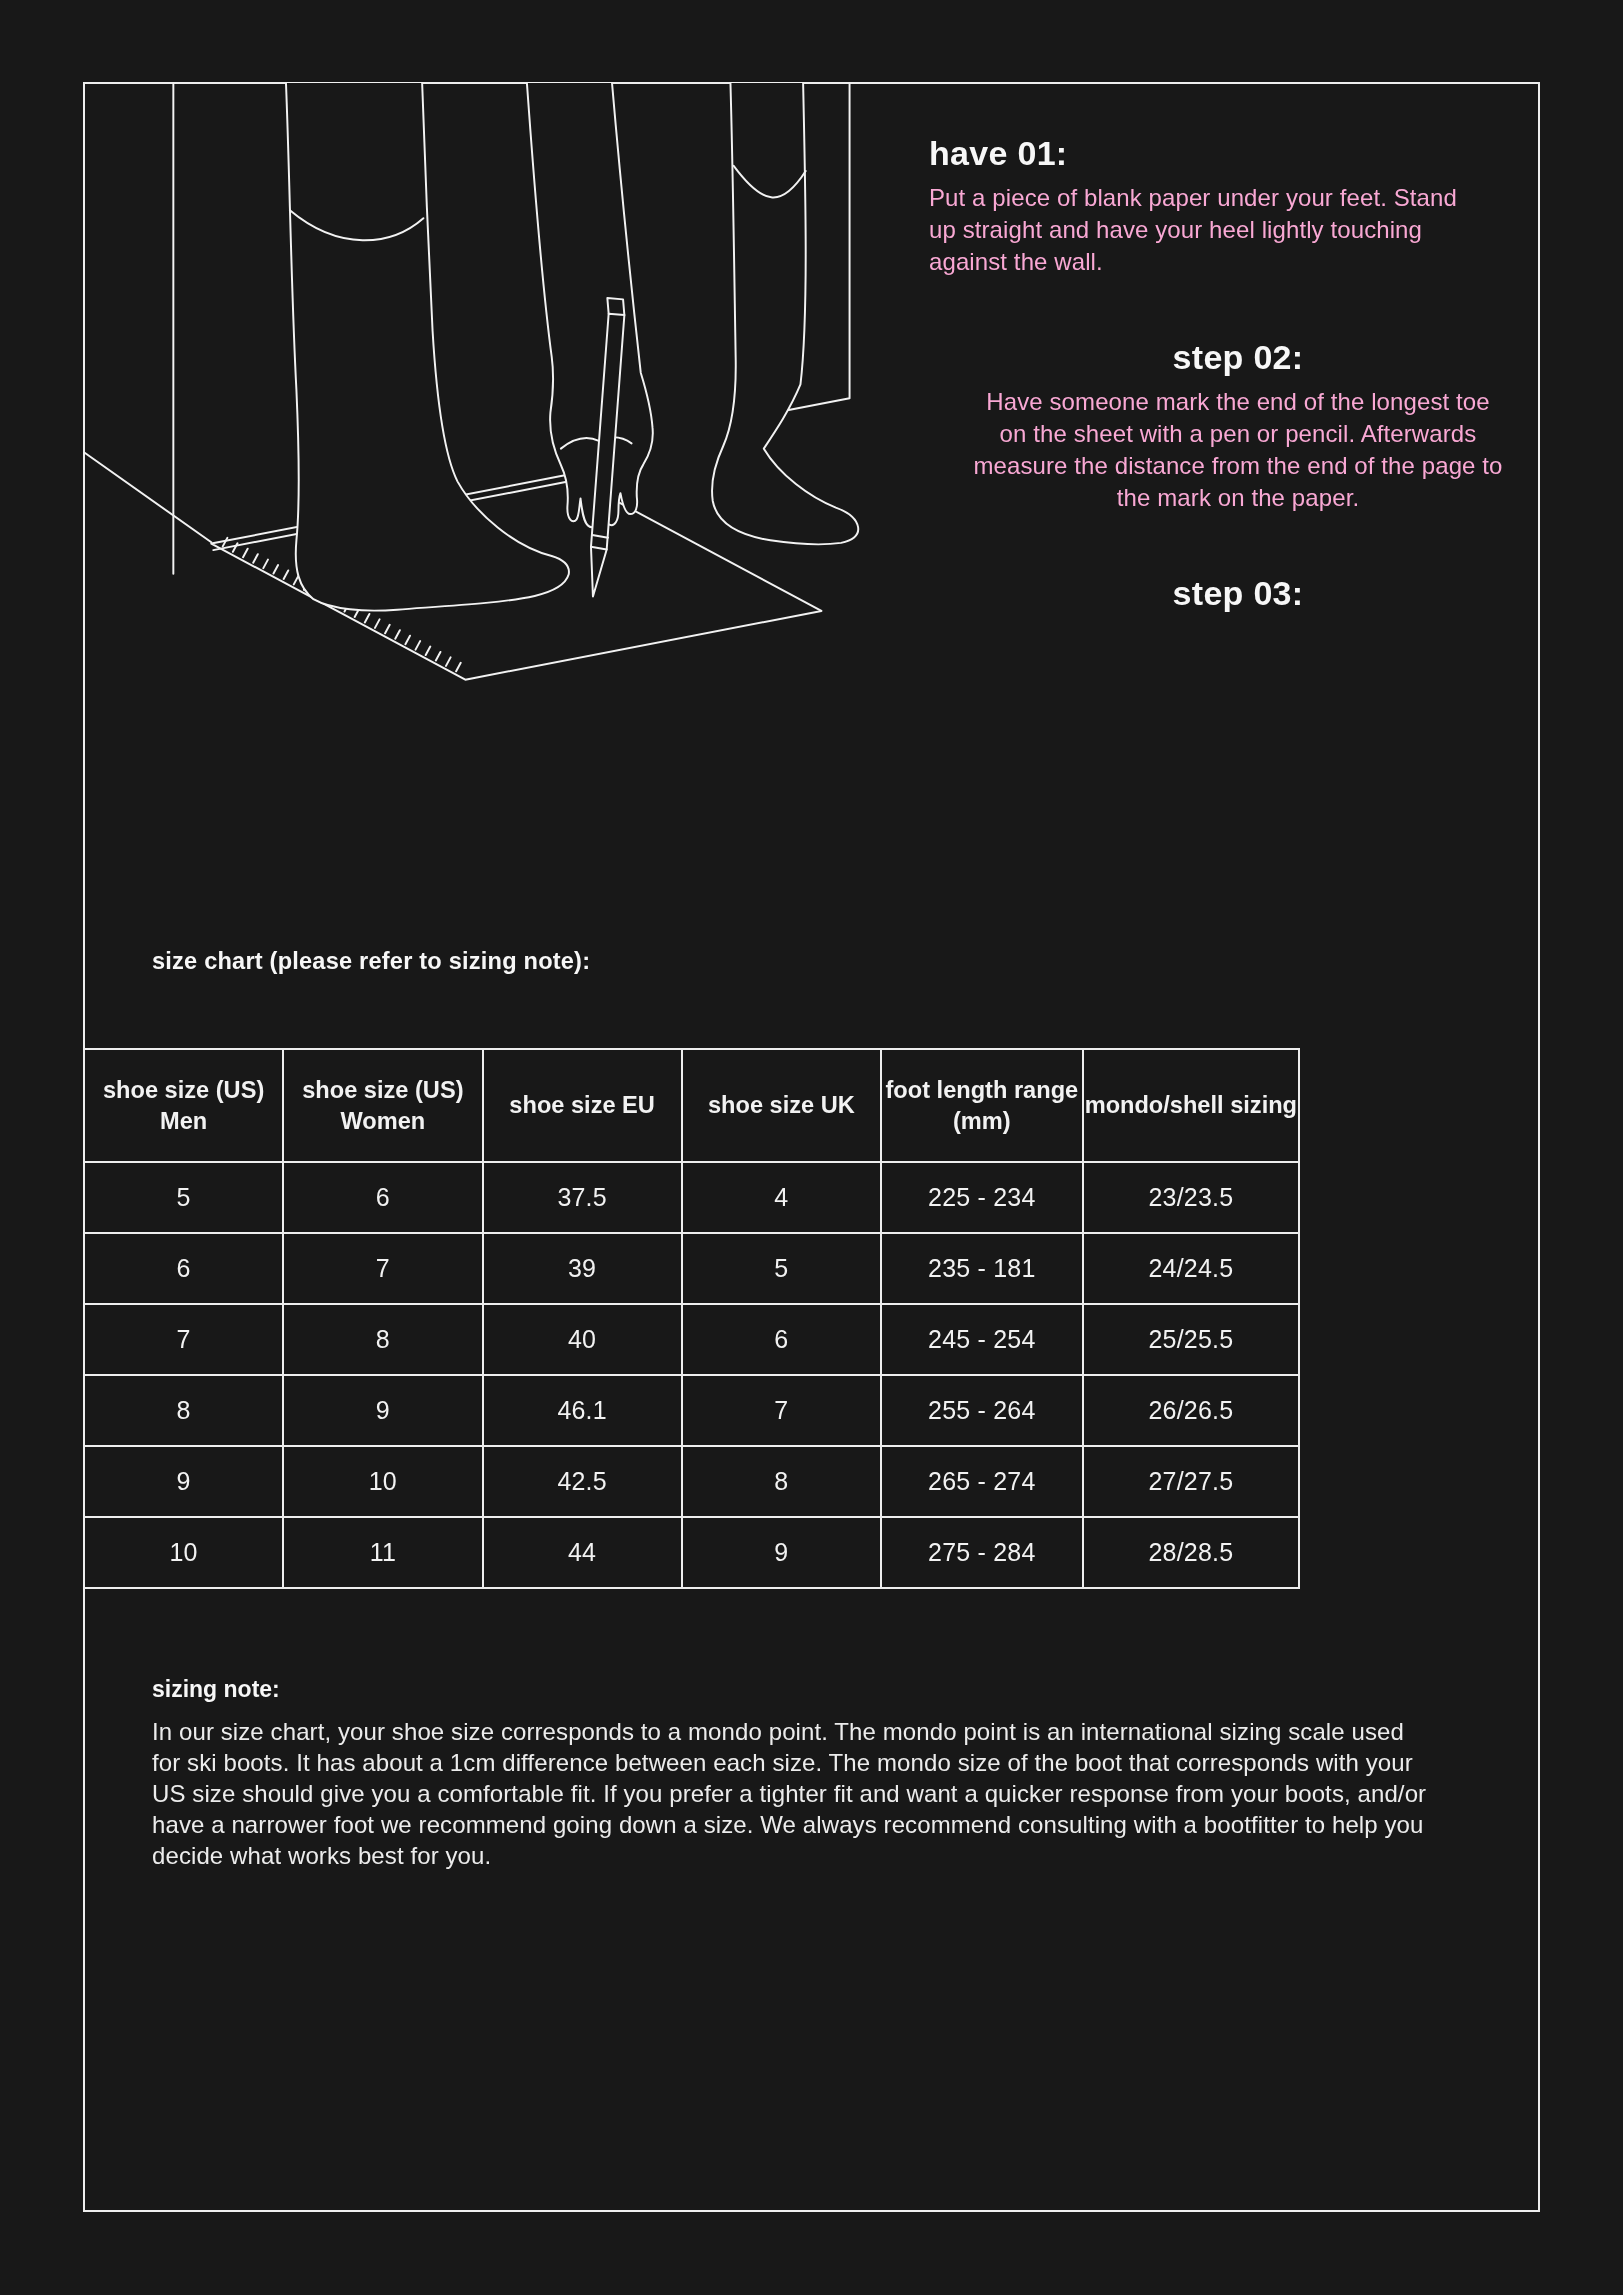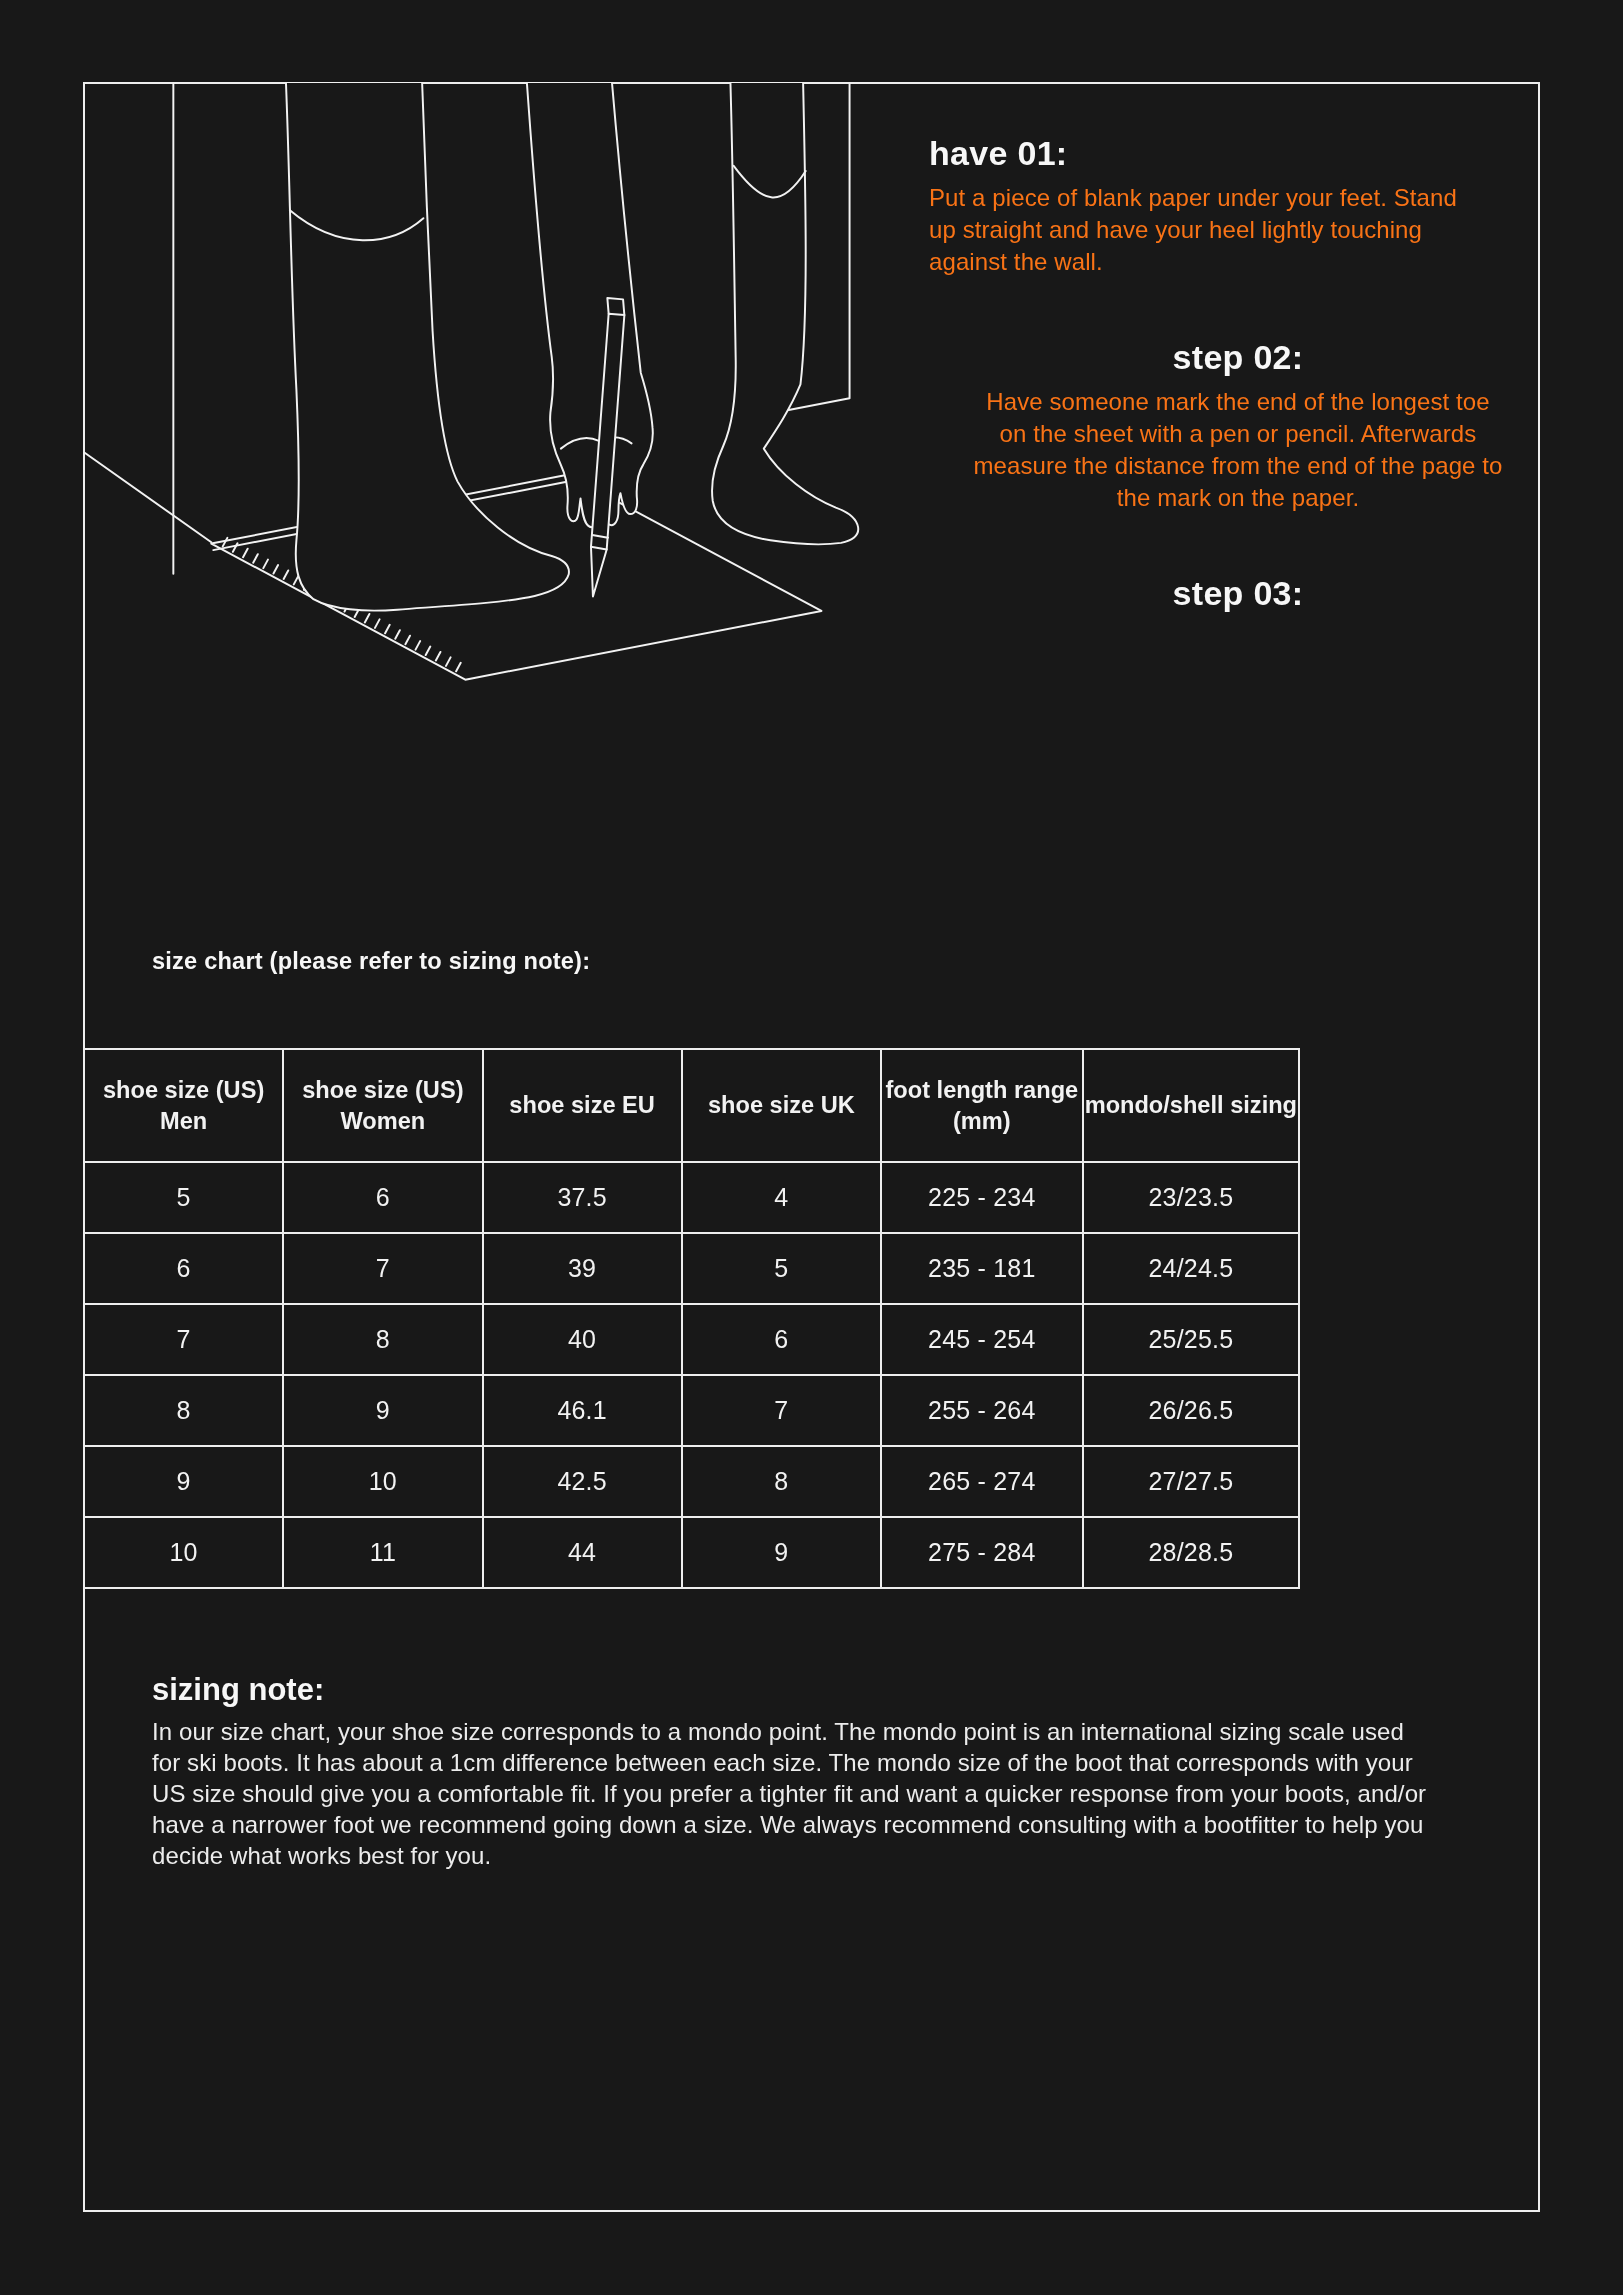--- a/index.html
+++ b/index.html
@@ -19,21 +19,21 @@
     position:absolute;left:83px;top:82px;width:779px;height:766px;
   }
   .steps{
     position:absolute;left:929px;top:134px;width:618px;
   }
   .step h2{
     margin:0;font-size:34px;line-height:39px;font-weight:bold;color:#f7f7f7;
     letter-spacing:0.3px;
   }
   .step p{
-    margin:9.2px 0 0 0;font-size:24px;line-height:32px;color:#f97316;
+    margin:9.2px 0 0 0;font-size:24px;line-height:32px;color:#f9a8d4;
     white-space:pre-line;letter-spacing:0.1px;
   }
   .step + .step{margin-top:60px;text-align:center;}
   .chart-heading{
     position:absolute;left:152px;top:948px;margin:0;
     font-size:23.6px;font-weight:bold;color:#f7f7f7;letter-spacing:0.2px;
   }
   table.size-chart{
     position:absolute;left:83px;top:1048px;width:1217px;
     border-collapse:collapse;table-layout:fixed;
@@ -45,21 +45,21 @@
   table.size-chart th{
     height:111px;font-size:23.6px;font-weight:bold;white-space:pre-line;line-height:31px;
   }
   table.size-chart td{
     height:69px;font-size:25px;font-weight:normal;letter-spacing:0.2px;
   }
   .sizing-note{
     position:absolute;left:152px;top:1675px;width:1407px;
   }
   .sizing-note h3{
-    margin:0;font-size:31px;line-height:29px;font-weight:bold;color:#f7f7f7;
+    margin:0;font-size:23px;line-height:29px;font-weight:bold;color:#f7f7f7;
   }
   .sizing-note p{
     margin:11.8px 0 0 0;font-size:24px;line-height:31px;color:#ececec;
     white-space:pre-line;letter-spacing:0.1px;
   }
   svg .ln{stroke:#f2f2f2;stroke-width:3;fill:none;stroke-linecap:round;stroke-linejoin:round;}
   svg .sil{stroke:#f2f2f2;stroke-width:3;fill:#181818;stroke-linejoin:round;}
 </style>
 </head>
 <body>

